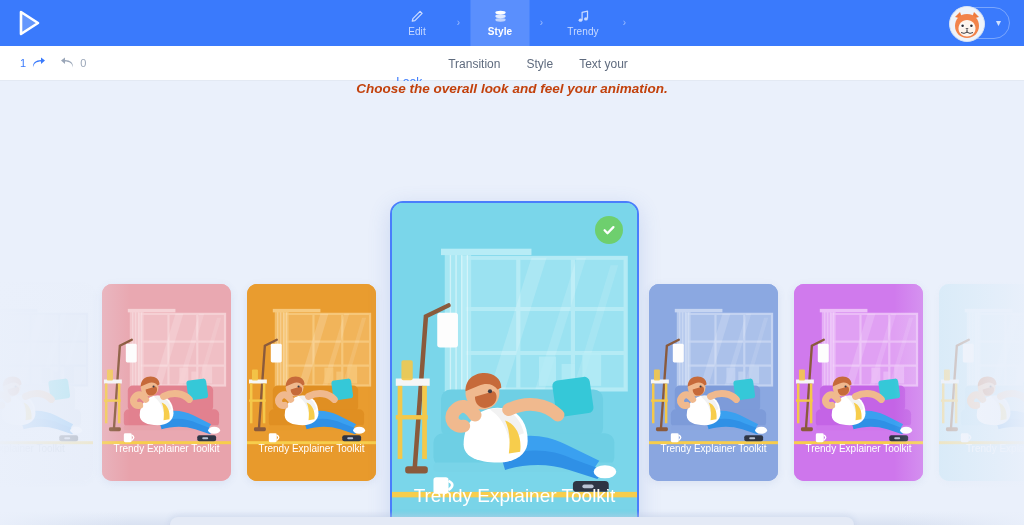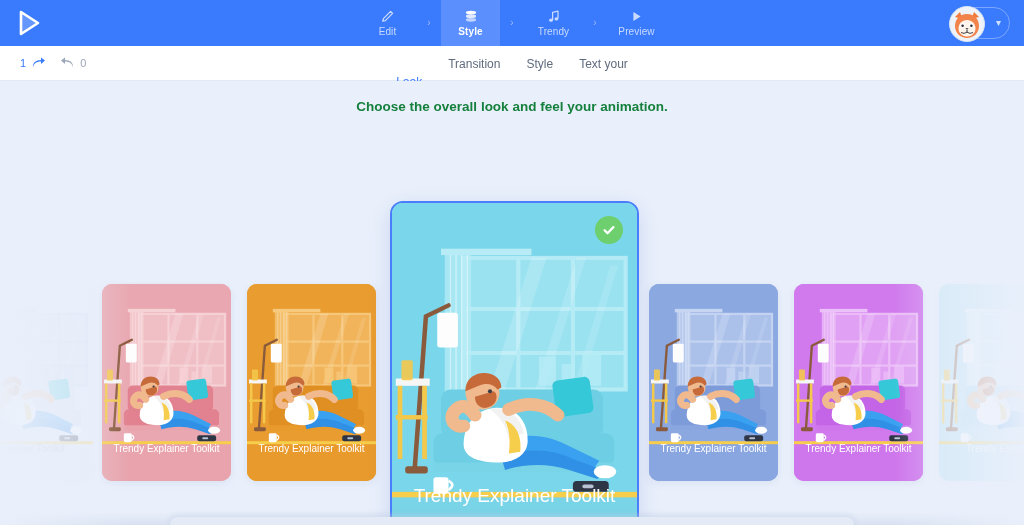--- a/index.html
+++ b/index.html
@@ -134,24 +134,24 @@
 
   
   .main {
     position: relative;
     height: 444px;
     background: #eaf0fb;
     overflow: hidden;
   }
   .heading {
     text-align: center;
-    padding-top: 18px;
     font-size: 13.5px;
     font-weight: bold;
-    color: #15803d;
+    color: #c2410c;
+    font-style: italic;
   }
 
   .carousel {
     position: absolute;
     left: 0; top: 0;
     width: 1024px; height: 400px;
   }
 
   .card {
     position: absolute;
@@ -268,28 +268,20 @@
           <path d="M4.6 10 V2.4 L10 1.2 V8.6" fill="none" stroke="currentColor" stroke-width="1.25" stroke-linejoin="round"></path>
           <ellipse cx="3" cy="10.2" rx="1.9" ry="1.6" fill="currentColor"></ellipse>
           <ellipse cx="8.4" cy="8.9" rx="1.9" ry="1.6" fill="currentColor"></ellipse>
         </svg>
       </span>
       <span class="step-label">Trendy</span>
     </div>
 
     <div class="step-sep">›</div>
 
-    <div class="step">
-      <span class="step-ico">
-        <svg width="13" height="13" viewBox="0 0 13 13">
-          <path d="M3.4 2 L10.6 6.5 L3.4 11 Z" fill="currentColor"></path>
-        </svg>
-      </span>
-      <span class="step-label">Preview</span>
-    </div>
   </div>
 
   <div class="account">
     <div class="account-pill">
       <div class="avatar">
         <svg width="34" height="34" viewBox="0 0 34 34">
           <circle cx="17" cy="17" r="17" fill="#eef3fa"></circle>
           <path d="M5 10 L10 5 L12.5 12 Z" fill="#ef7a3c"></path>
           <path d="M29 10 L24 5 L21.5 12 Z" fill="#ef7a3c"></path>
           <path d="M17 7 C25 7 29 13 29 19 C29 26 23.5 31 17 31 C10.5 31 5 26 5 19 C5 13 9 7 17 7 Z" fill="#f2834a"></path>

